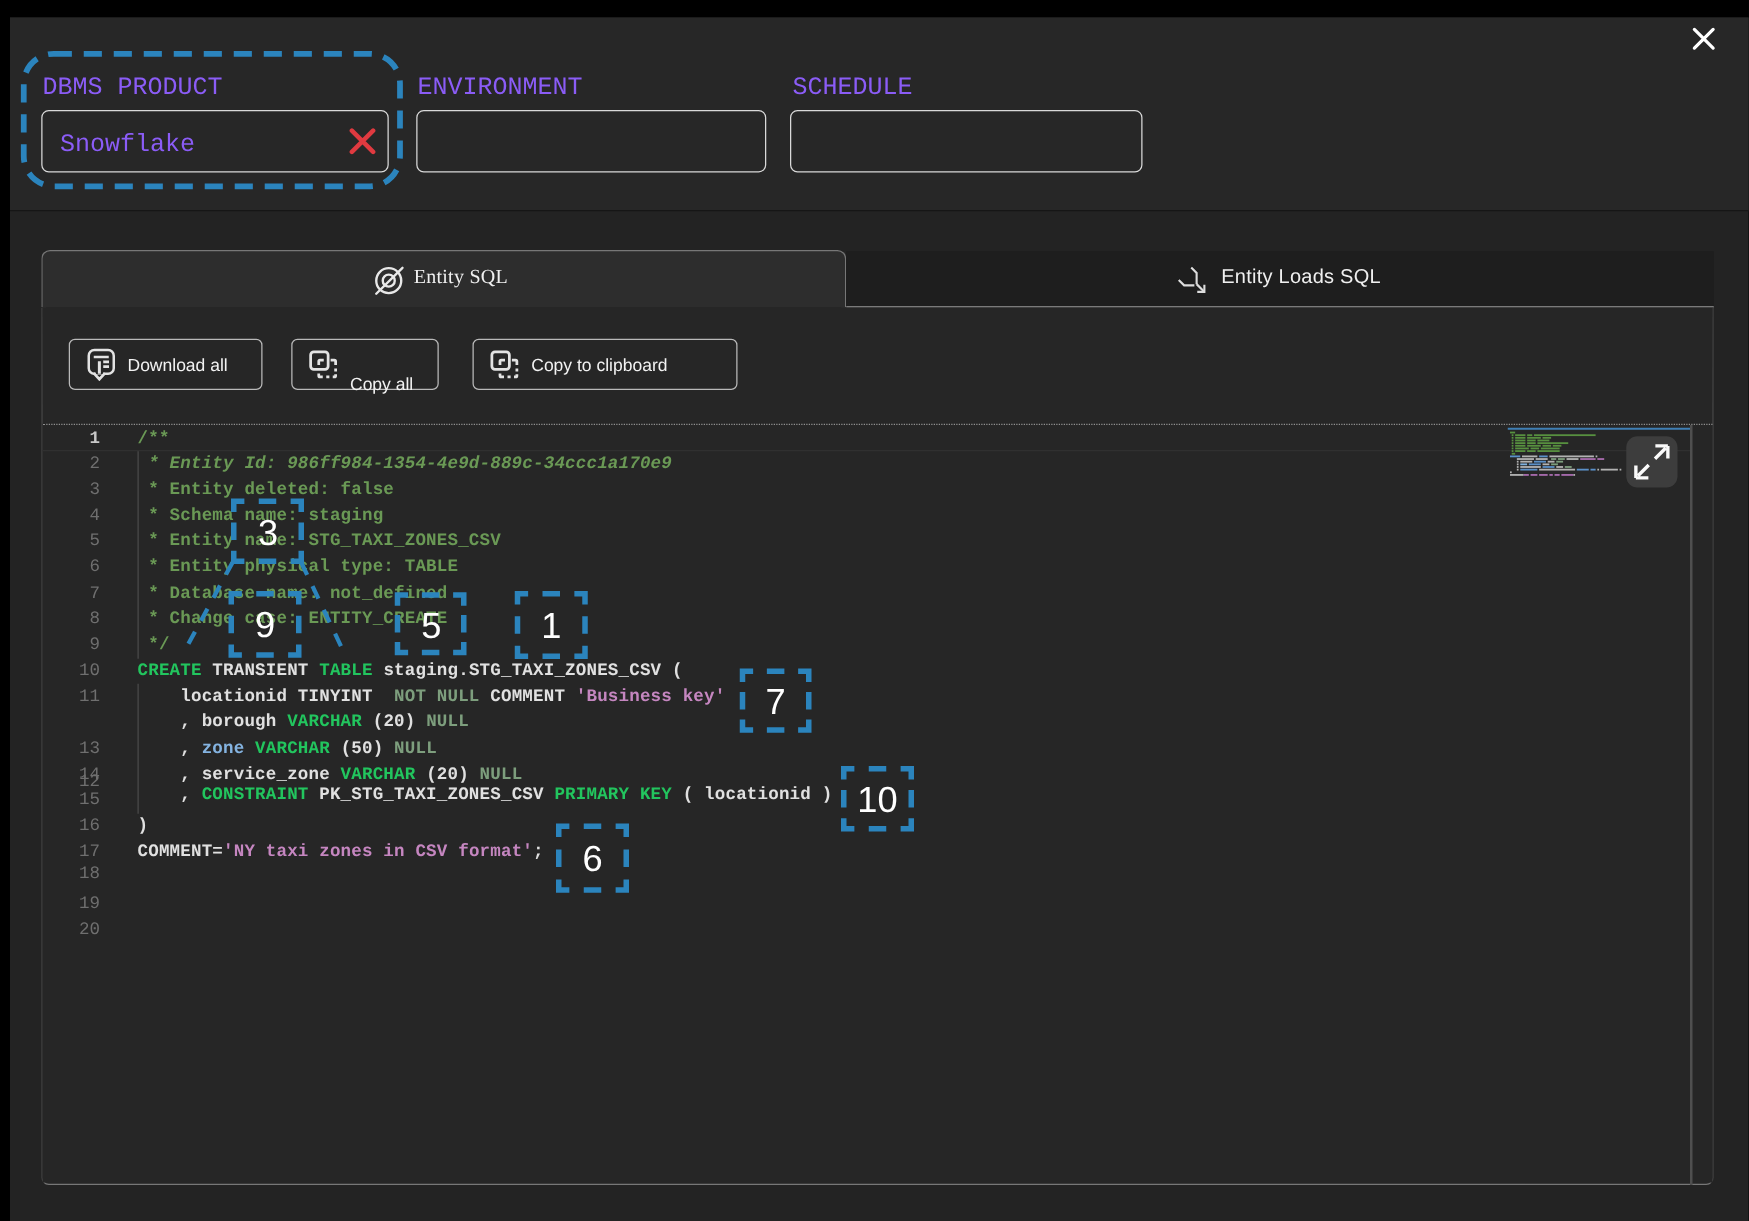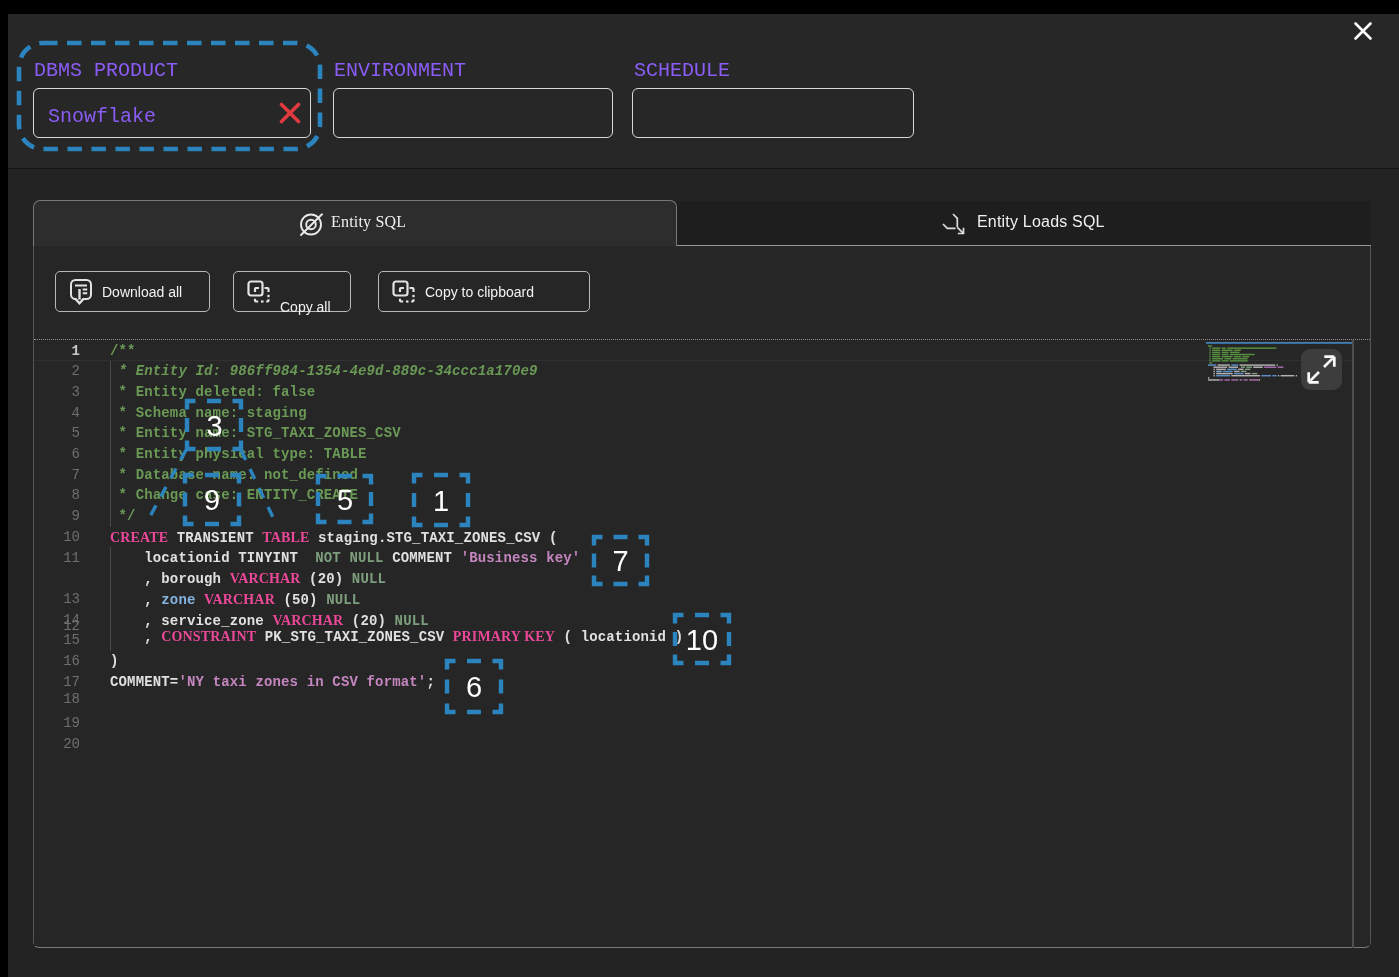--- a/index.html
+++ b/index.html
@@ -19,21 +19,21 @@
   .panel { position:absolute; left:25px; top:232px; width:1338px; height:702px; background:#262626;
            border-left:1px solid #555; border-right:1px solid #555; border-bottom:1px solid #777; border-radius:0 0 6px 6px; }
   .btn { position:absolute; top:25px; height:41px; border:1px solid #b9b9b9; border-radius:5px;
          color:#f2f2f2; font-size:14px; display:flex; align-items:center; }
   .editor { position:absolute; left:0px; top:93px; width:1336px; height:607px; border-top:1px dotted #909090; background:#262626; }
   .ln { position:absolute; left:6px; width:40px; text-align:right; font-family:"Liberation Mono", monospace;
         font-size:14px; color:#6f6f6f; height:21px; line-height:21px; }
   .cl { position:absolute; left:76px; white-space:pre; font-family:"Liberation Mono", monospace;
         font-weight:bold; font-size:14px; color:#e0e0e0; height:21px; line-height:21px; letter-spacing:0.15px; }
   .c-com { color:#6A9955; font-weight:bold; }
-  .c-kw  { color:#ec4899;font-family:Liberation Serif, serif; }
+  .c-kw  { color:#22c55e; }
   .c-lb  { color:#84b3e0; }
   .c-nul { color:#7d9e7d; }
   .c-str { color:#C586C0; }
 </style>
 </head>
 <body>
 <div class="modal">
   <div class="formstrip"></div>
 
   <svg class="abs" style="left:1345px; top:7px;" width="20" height="20">

